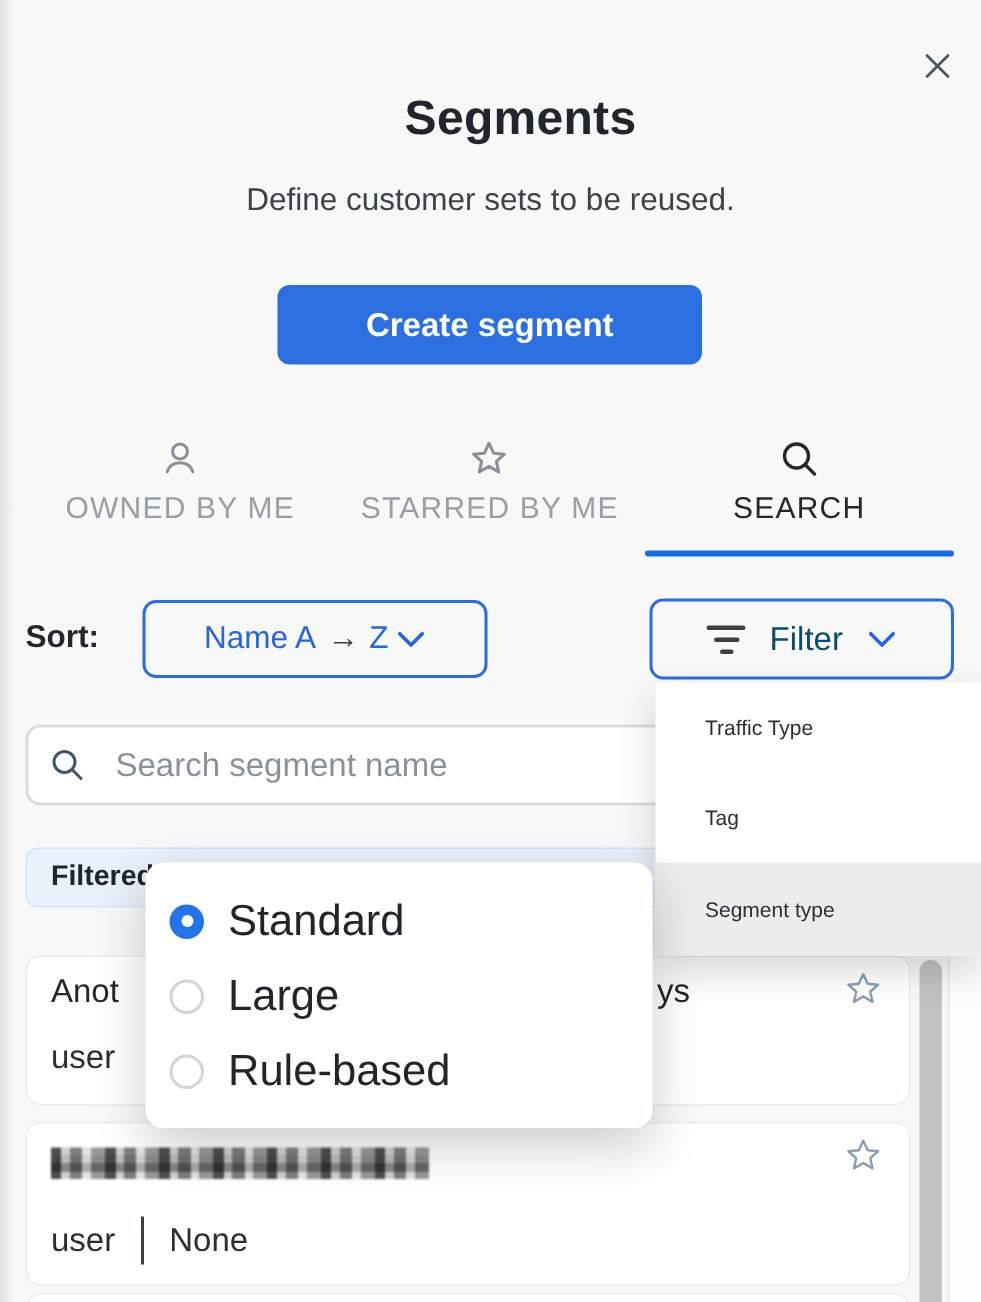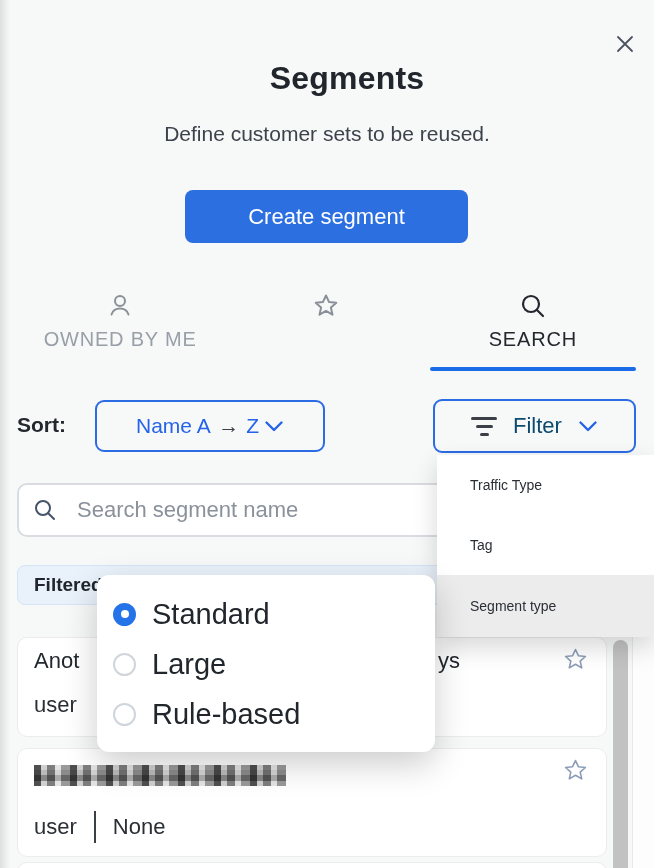--- a/index.html
+++ b/index.html
@@ -12,21 +12,21 @@
 
   
   .close-btn { position:absolute; top:30px; right:15px; width:28px; height:28px;
     display:flex; align-items:center; justify-content:center; cursor:pointer; }
   .title { position:absolute; top:60px; left:0; width:654px; text-align:center;
     font-size:32px; font-weight:700; color:#21262c; letter-spacing:.2px;margin-left:20px; }
   .subtitle { position:absolute; top:122px; left:0; width:654px; text-align:center;
     font-size:21px; color:#3c434b; }
   .create-btn { position:absolute; top:190px; left:185px; width:283px; height:53px;
     background:#2b6fe0; color:#fff; border:none; border-radius:8px;
-    font-size:22px; font-weight:400; font-family:inherit; cursor:pointer;
+    font-size:22px; font-weight:700; font-family:inherit; cursor:pointer;
     display:flex; align-items:center; justify-content:center; }
 
   
   .tabs { position:absolute; top:292px; left:17px; width:619px; height:80px; display:flex; }
   .tab { flex:1; display:flex; flex-direction:column; align-items:center; gap:8px;
     color:#989fa7; cursor:pointer; position:relative; }
   .tab .tab-label { font-size:20px; letter-spacing:.8px; }
   .tab.active { color:#23282e; }
   .tab .ic { width:28px; height:28px; }
   .tab-underline { position:absolute; top:367px; left:430px; width:206px; height:4px;
@@ -133,20 +133,21 @@
       <svg class="ic" viewBox="0 0 28 28">
         <circle cx="14" cy="9" r="5" fill="none" stroke="#8a9097" stroke-width="2"></circle>
         <path d="M5.5 22.5c1.3-4.2 4.6-6 8.5-6s7.2 1.8 8.5 6" fill="none" stroke="#8a9097" stroke-width="2" stroke-linecap="round"></path>
       </svg>
       <span class="tab-label">OWNED BY ME</span>
     </div>
     <div class="tab">
       <svg class="ic" viewBox="0 0 28 28">
         <path d="M14 3.5l3.1 6.6 7.2.7-5.4 4.8 1.6 7.1-6.5-3.8-6.5 3.8 1.6-7.1-5.4-4.8 7.2-.7z" fill="none" stroke="#8a9097" stroke-width="2" stroke-linejoin="round"></path>
       </svg>
+      <span class="tab-label">STARRED BY ME</span>
     </div>
     <div class="tab active">
       <svg class="ic" viewBox="0 0 28 28">
         <circle cx="12" cy="12" r="8" fill="none" stroke="#23282e" stroke-width="2.2"></circle>
         <path d="M18 18 L24 24" stroke="#23282e" stroke-width="2.2" stroke-linecap="round"></path>
       </svg>
       <span class="tab-label">SEARCH</span>
     </div>
   </div>
   <div class="tab-underline"></div>

